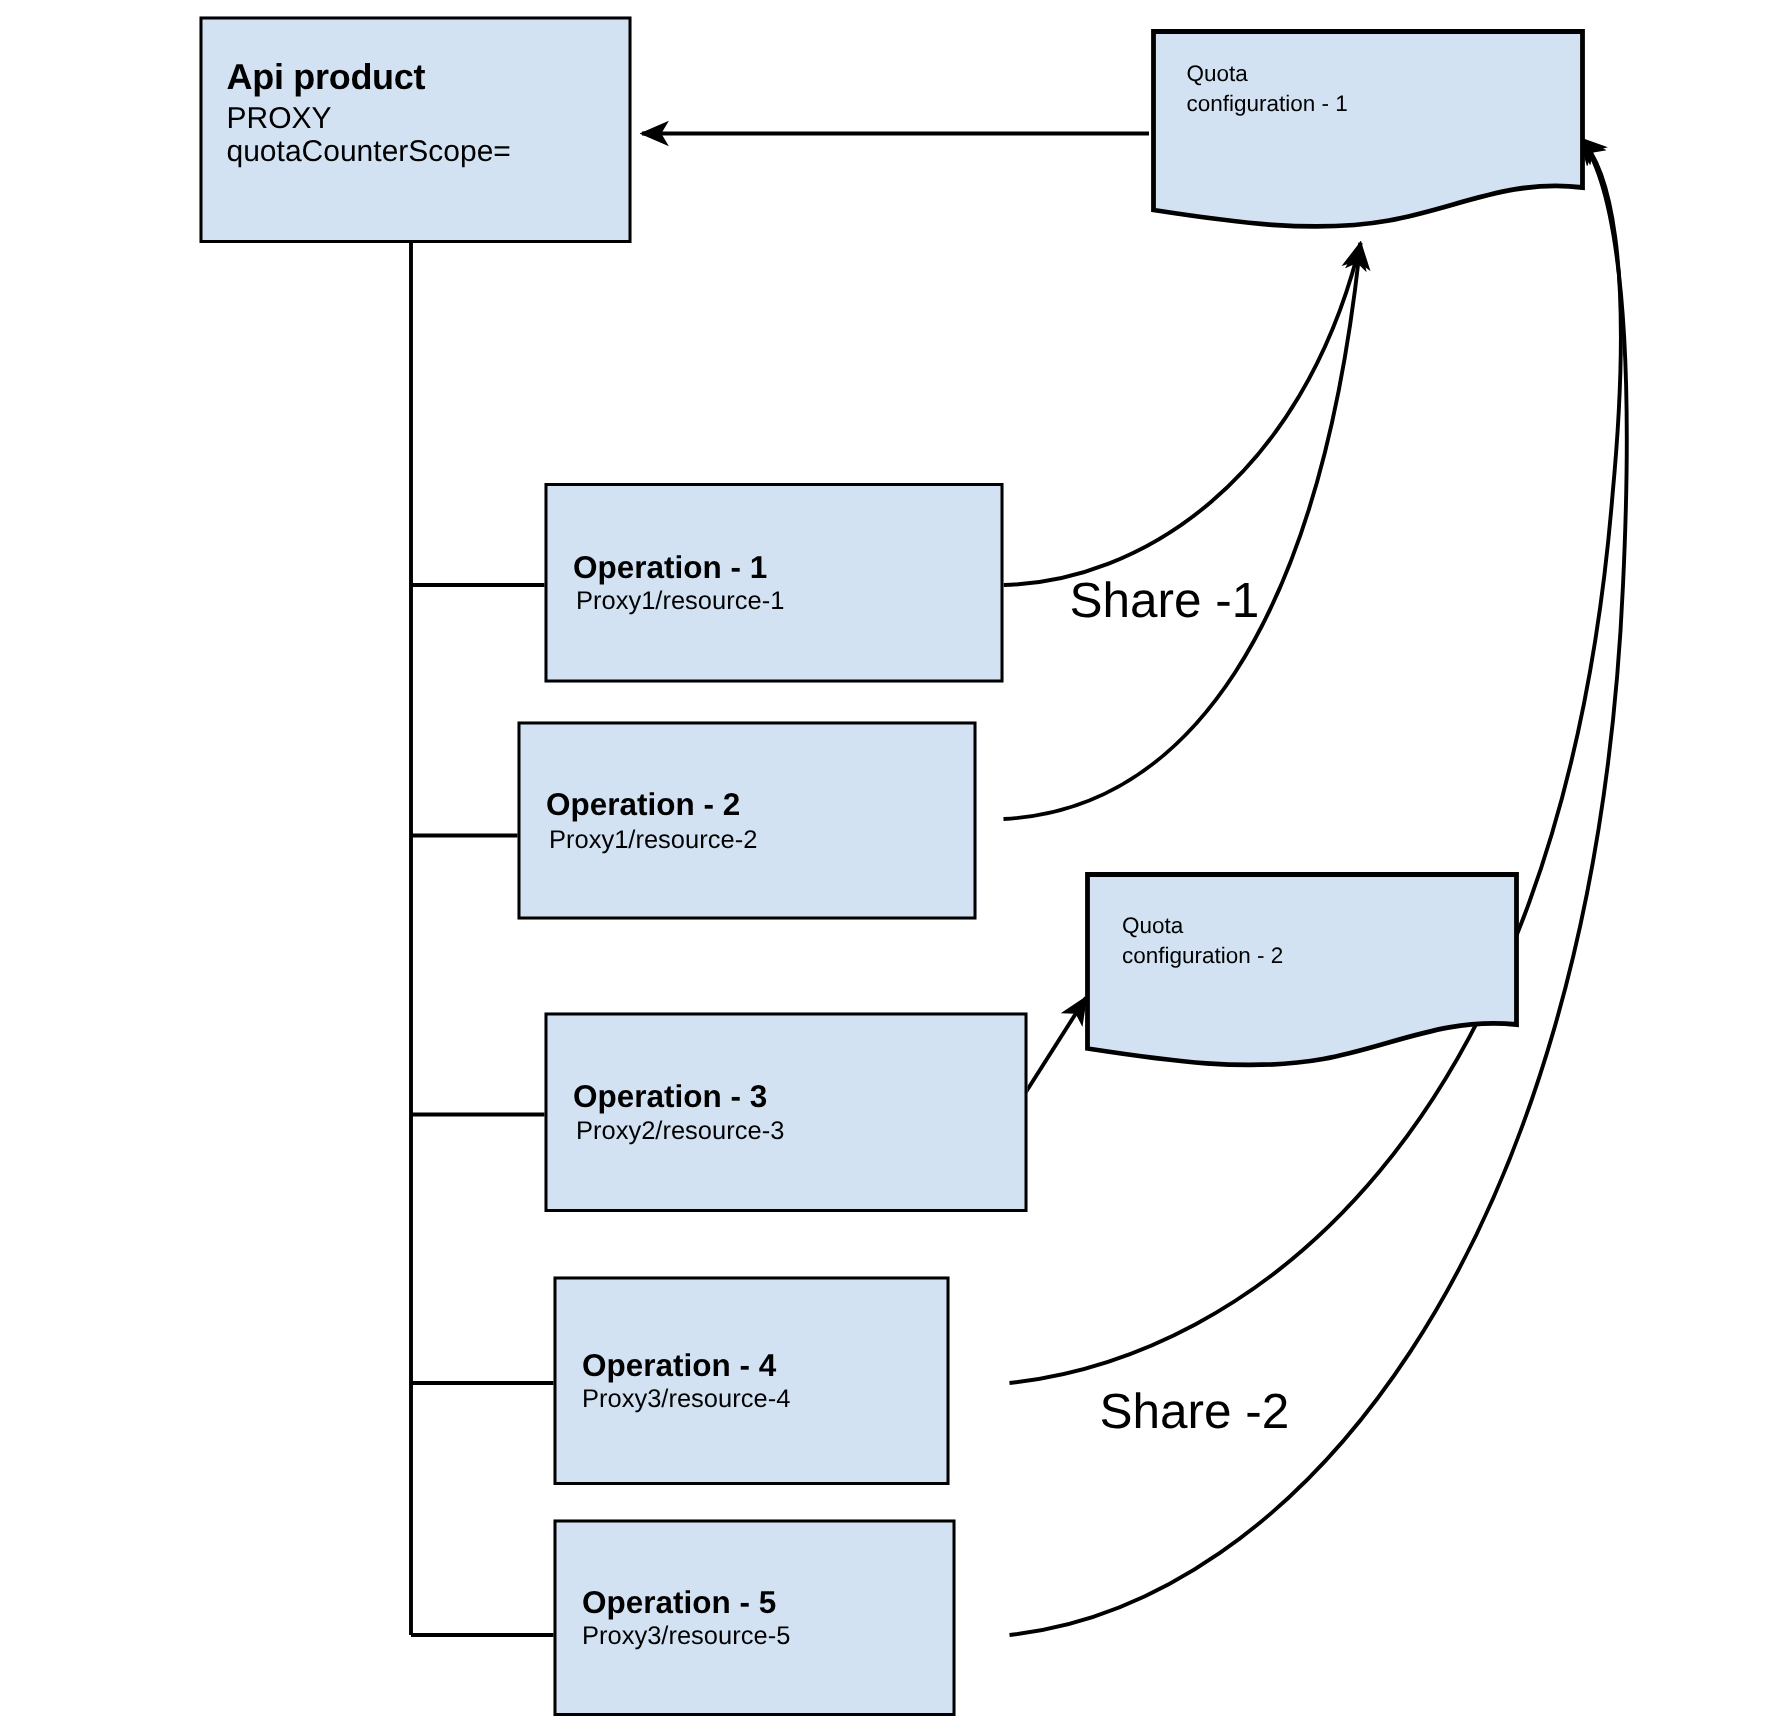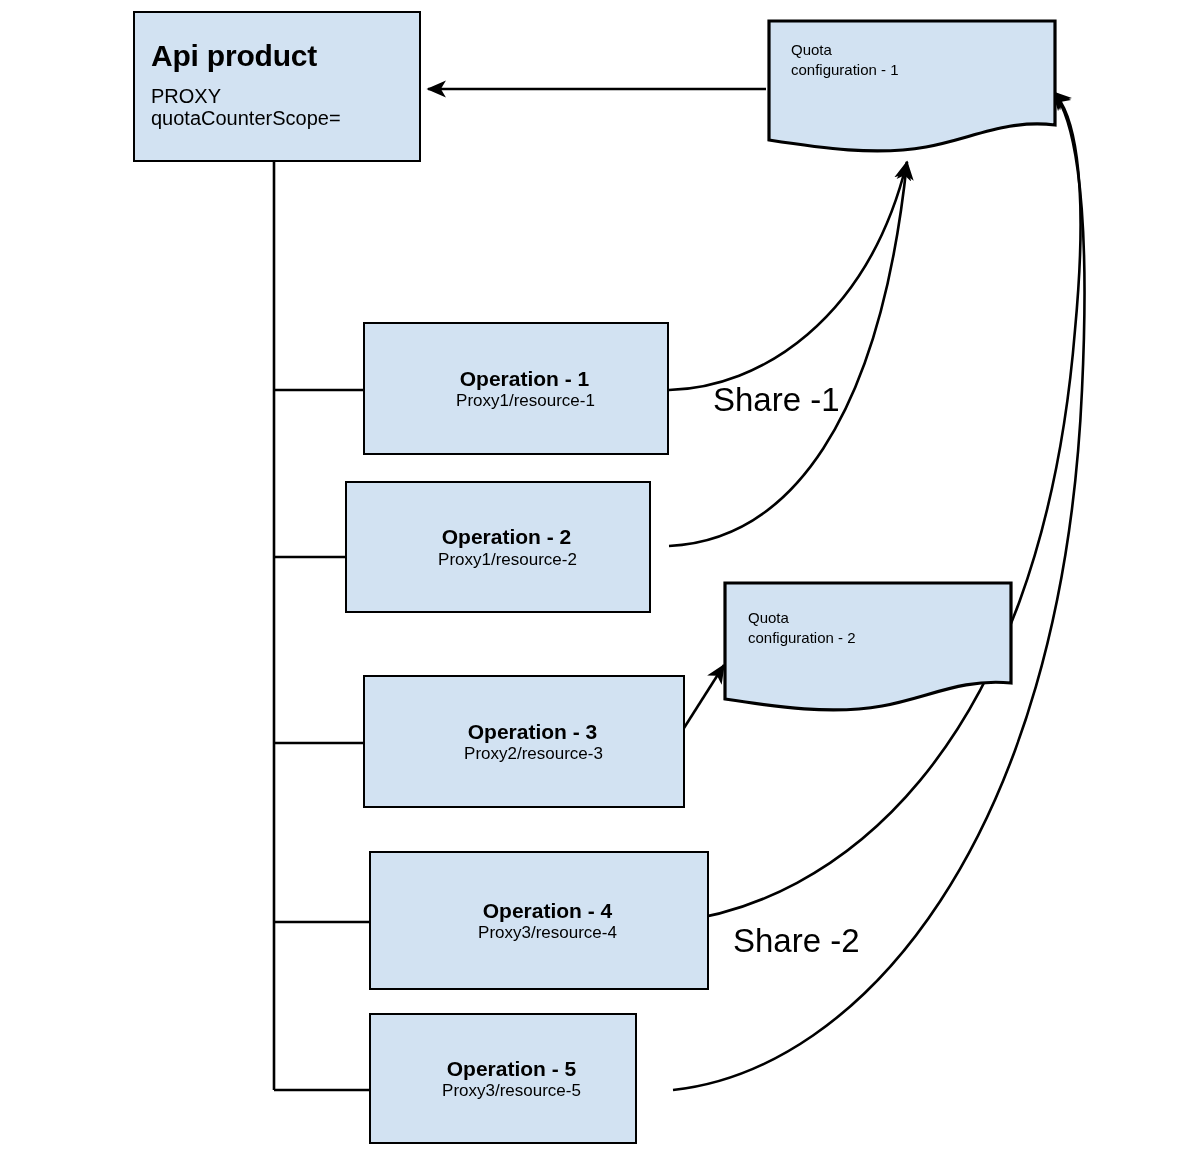--- a/index.html
+++ b/index.html
@@ -46,43 +46,42 @@
 
   
   #node-api-product {
     left: 133px;
     top: 11px;
     width: 288px;
     height: 151px;
     padding: 26px 0 0 16px;
   }
   #node-api-product .title {
-    font-size: 30px;
+    font-size: 24px;
     letter-spacing: -0.2px;
-    margin-bottom: 12px;
+    margin-bottom: 2px;
   }
   #node-api-product .sub {
     font-size: 20px;
   }
 
   
   .op {
     padding-left: 17px;
     display: flex;
     flex-direction: column;
     justify-content: center;
-    align-items: center;
   }
   .op .title { font-size: 21px; }
   .op .sub   { font-size: 17px; margin-top: 1px; }
 
   #node-op-1 { left: 363px; top: 322px; width: 306px; height: 133px; }
   #node-op-2 { left: 345px; top: 481px; width: 306px; height: 132px; }
   #node-op-3 { left: 363px; top: 675px; width: 322px; height: 133px; }
-  #node-op-4 { left: 369px; top: 851px; width: 340px; height: 139px; }
+  #node-op-4 { left: 369px; top: 851px; width: 264px; height: 139px; }
   #node-op-5 { left: 369px; top: 1013px; width: 268px; height: 131px; }
 
   #node-op-1 .sub, #node-op-2 .sub, #node-op-3 .sub { padding-left: 2px; }
 
   
   .doc {
     position: absolute;
     color: #000000;
   }
   .doc .doc-shape {

